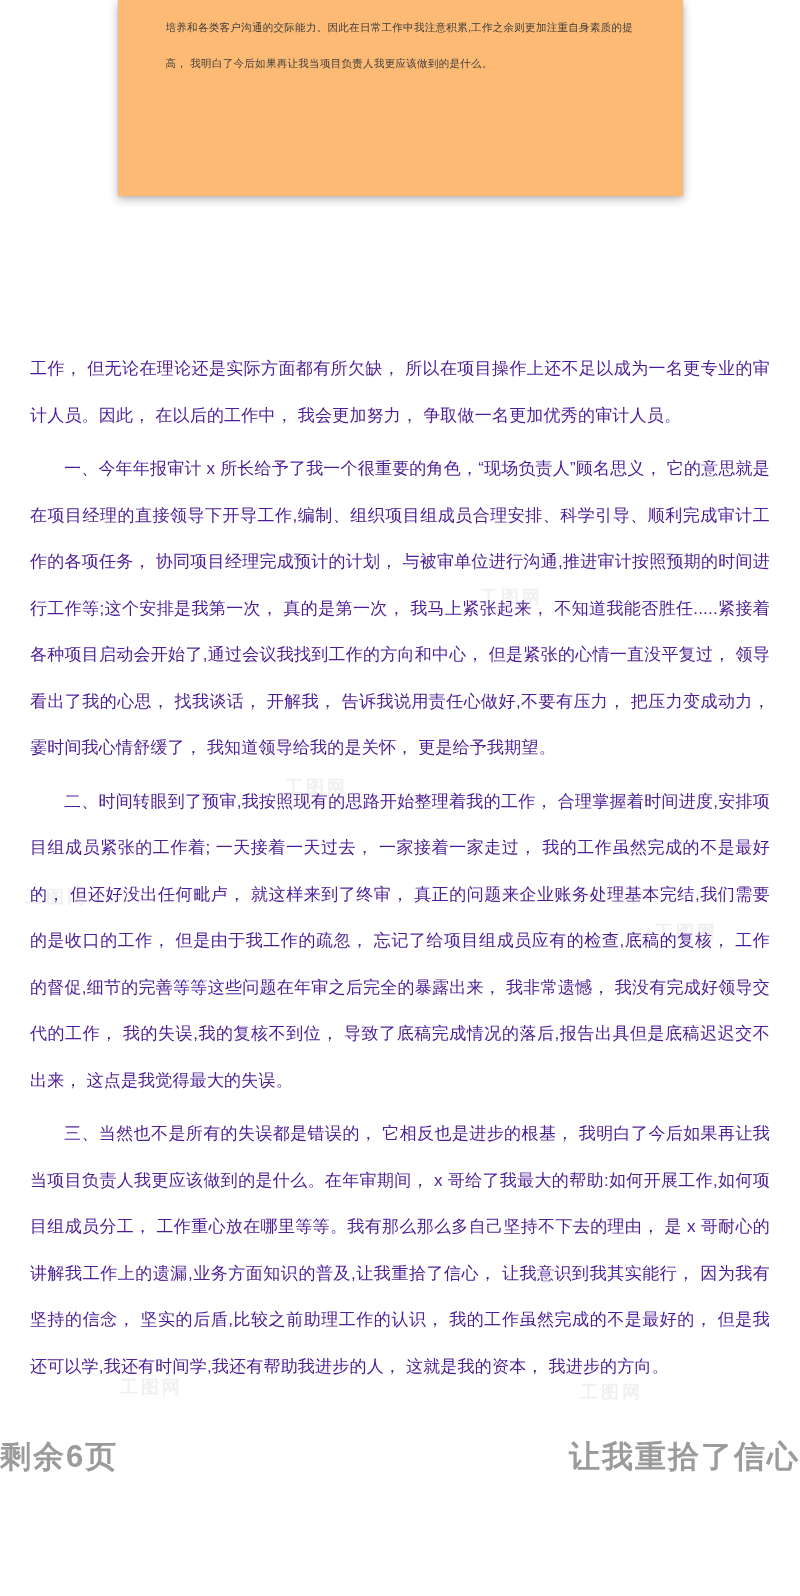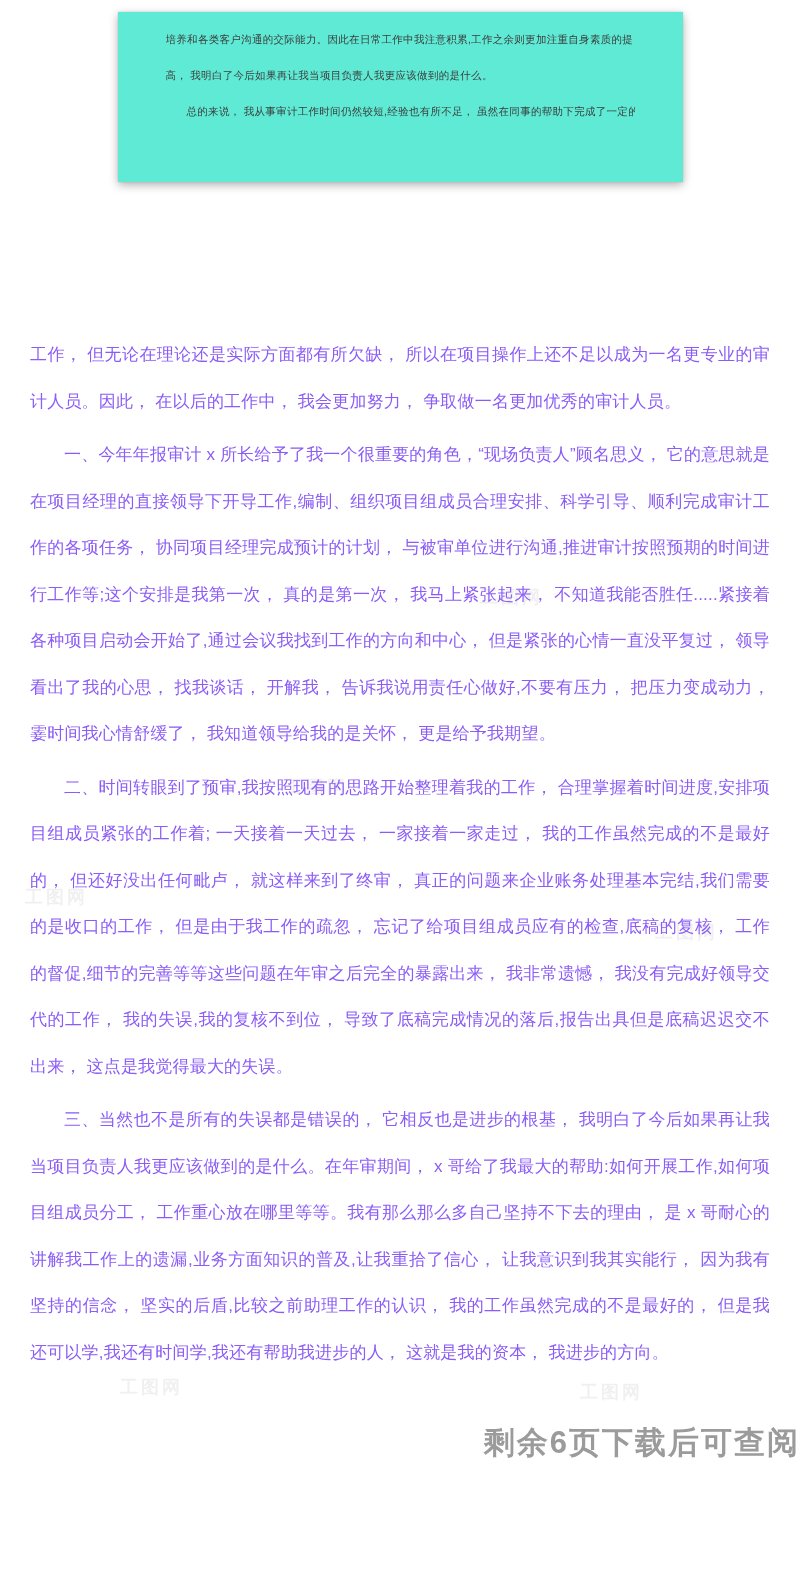--- a/index.html
+++ b/index.html
@@ -8,61 +8,61 @@
     width: 800px;
     height: 1596px;
     position: relative;
     overflow: hidden;
     font-family: "Liberation Sans", sans-serif;
   }
 
   
   .prev-card {
     width: 565px;
-    height: 170px;
-    margin: 12px auto;
-    background: #5eead4;
+    height: 196px;
+    margin: 0 auto;
+    background: #fdba74;
     box-shadow: 0 3px 9px rgba(0,0,0,0.30), 0 0 2px rgba(0,0,0,0.12);
     padding: 9px 48px 0 48px;
     position: relative;
     z-index: 2;
   }
   .prev-card p {
     font-size: 10.5px;
     line-height: 36px;
     color: #3c3c3c;
     letter-spacing: 0.3px;
     white-space: nowrap;
     overflow: hidden;
   }
   .prev-card p.indent { text-indent: 2em; }
 
   
   .doc-body {
     margin-top: 150px;
     padding: 0 30px;
-    color: #8b5cf6;
+    color: #4c1d95;
     position: relative;
     z-index: 1;
   }
   .doc-body p {
     font-size: 17px;
     line-height: 46.5px;
     letter-spacing: 0.2px;
     text-align: justify;
     text-indent: 2em;
     margin-bottom: 7px;
   }
   .doc-body p.continuation { text-indent: 0; }
 
   
   .footer-notice {
     margin-top: 46px;
     display: flex;
-    justify-content: flex-end;
+    justify-content: space-between;
     color: #9b9b9b;
     font-size: 31px;
     font-weight: bold;
     letter-spacing: 2px;
   }
 
   
   .watermark {
     position: absolute;
     font-size: 18px;
@@ -74,33 +74,32 @@
     white-space: nowrap;
     font-weight: bold;
   }
 </style>
 </head>
 <body>
 
 <div class="prev-card">
   <p>培养和各类客户沟通的交际能力。因此在日常工作中我注意积累,工作之余则更加注重自身素质的提</p>
   <p>高， 我明白了今后如果再让我当项目负责人我更应该做到的是什么。</p>
-  <p class="indent">总的来说， 我从事审计工作时间仍然较短,经验也有所不足， 虽然在同事的帮助下完成了一定的</p>
 </div>
 
 <div class="doc-body">
   <p class="continuation">工作， 但无论在理论还是实际方面都有所欠缺， 所以在项目操作上还不足以成为一名更专业的审计人员。因此， 在以后的工作中， 我会更加努力， 争取做一名更加优秀的审计人员。</p>
   <p>一、今年年报审计 x 所长给予了我一个很重要的角色，“现场负责人”顾名思义， 它的意思就是在项目经理的直接领导下开导工作,编制、组织项目组成员合理安排、科学引导、顺利完成审计工作的各项任务， 协同项目经理完成预计的计划， 与被审单位进行沟通,推进审计按照预期的时间进行工作等;这个安排是我第一次， 真的是第一次， 我马上紧张起来， 不知道我能否胜任.....紧接着各种项目启动会开始了,通过会议我找到工作的方向和中心， 但是紧张的心情一直没平复过， 领导看出了我的心思， 找我谈话， 开解我， 告诉我说用责任心做好,不要有压力， 把压力变成动力， 霎时间我心情舒缓了， 我知道领导给我的是关怀， 更是给予我期望。</p>
   <p>二、时间转眼到了预审,我按照现有的思路开始整理着我的工作， 合理掌握着时间进度,安排项目组成员紧张的工作着; 一天接着一天过去， 一家接着一家走过， 我的工作虽然完成的不是最好的， 但还好没出任何毗卢， 就这样来到了终审， 真正的问题来企业账务处理基本完结,我们需要的是收口的工作， 但是由于我工作的疏忽， 忘记了给项目组成员应有的检查,底稿的复核， 工作的督促,细节的完善等等这些问题在年审之后完全的暴露出来， 我非常遗憾， 我没有完成好领导交代的工作， 我的失误,我的复核不到位， 导致了底稿完成情况的落后,报告出具但是底稿迟迟交不出来， 这点是我觉得最大的失误。</p>
   <p>三、当然也不是所有的失误都是错误的， 它相反也是进步的根基， 我明白了今后如果再让我当项目负责人我更应该做到的是什么。在年审期间， x 哥给了我最大的帮助:如何开展工作,如何项目组成员分工， 工作重心放在哪里等等。我有那么那么多自己坚持不下去的理由， 是 x 哥耐心的讲解我工作上的遗漏,业务方面知识的普及,让我重拾了信心， 让我意识到我其实能行， 因为我有坚持的信念， 坚实的后盾,比较之前助理工作的认识， 我的工作虽然完成的不是最好的， 但是我还可以学,我还有时间学,我还有帮助我进步的人， 这就是我的资本， 我进步的方向。</p>
 </div>
 
 <div class="footer-notice">
   <span>剩余6页</span>
-  <span>下载后可查阅</span>
+  <span>让我重拾了信心</span>
 </div>
 
 <div class="watermark" style="left:560px; top:120px;">工图网</div>
 <div class="watermark" style="left:480px; top:585px;">工图网</div>
 <div class="watermark" style="left:285px; top:775px;">工图网</div>
 <div class="watermark" style="left:25px;  top:885px;">工图网</div>
 <div class="watermark" style="left:655px; top:920px;">工图网</div>
 <div class="watermark" style="left:120px; top:1375px;">工图网</div>
 <div class="watermark" style="left:580px; top:1380px;">工图网</div>
 

